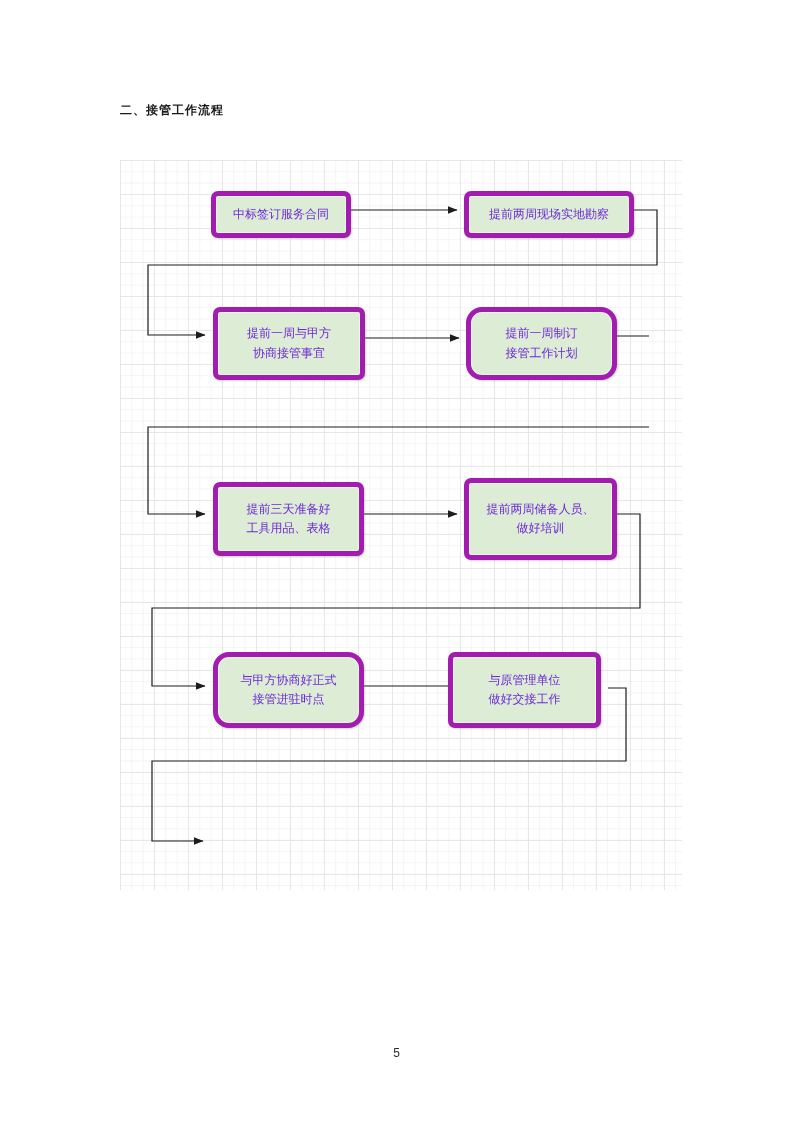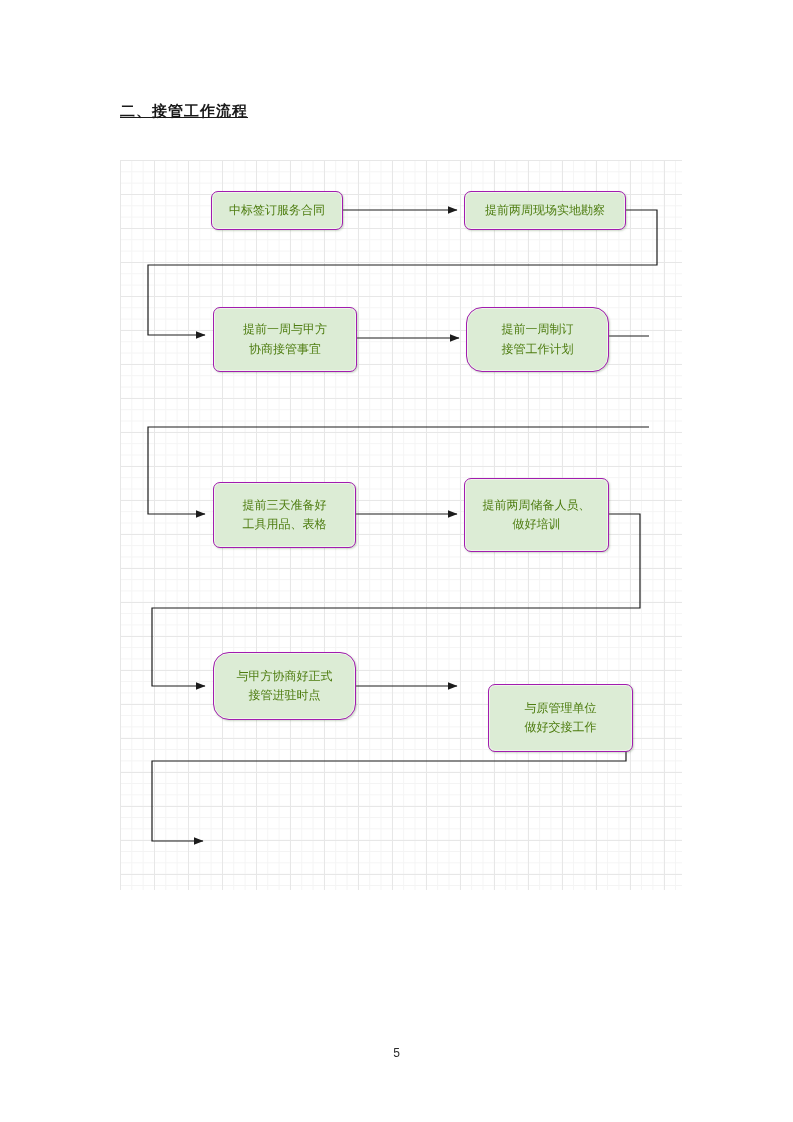--- a/index.html
+++ b/index.html
@@ -3,39 +3,39 @@
 <meta charset="utf-8">
 <style>
   html,body{margin:0;padding:0;background:#ffffff;}
   body{
     width:793px;height:1122px;position:relative;overflow:hidden;
     font-family:"Liberation Sans","DejaVu Sans",sans-serif;
   }
   .page{position:absolute;inset:0;background:#ffffff;}
   .doc-title{
     position:absolute;left:120px;top:102px;margin:0;
-    font-size:15px;font-weight:bold;color:#1a1a1a;letter-spacing:1px;text-decoration:underline;
+    font-size:12px;font-weight:bold;color:#1a1a1a;letter-spacing:1px;
   }
   .grid{
     position:absolute;left:120px;top:160px;width:562px;height:730px;
     background-color:#ffffff;
     background-image:
       linear-gradient(to right,#e7e7e7 1px,transparent 1px),
       linear-gradient(to bottom,#e7e7e7 1px,transparent 1px),
       linear-gradient(to right,#f4f4f4 1px,transparent 1px),
       linear-gradient(to bottom,#f4f4f4 1px,transparent 1px);
     background-size:34px 34px,34px 34px,11.33px 11.33px,11.33px 11.33px;
   }
   .connectors{position:absolute;left:0;top:0;width:793px;height:1122px;pointer-events:none;}
   .node{
     position:absolute;display:flex;align-items:center;justify-content:center;
     text-align:center;white-space:pre-line;
-    background:#dcecd5;border:1px solid #a21caf;border-radius:7px;
+    background:#dcecd5;border:5px solid #a21caf;border-radius:7px;
     box-shadow:1px 1px 2px rgba(110,140,100,0.35), inset 0 0 0 1px rgba(255,255,255,0.5);
-    font-size:12px;line-height:1.6;color:#4d7c0f;
+    font-size:12px;line-height:1.6;color:#6d28d9;
   }
   .page-number{
     position:absolute;left:0;right:0;top:1046px;text-align:center;
     font-size:12px;color:#2b2b2b;
   }
 </style>
 </head>
 <body>
 
 <div class="page">
@@ -75,19 +75,19 @@
 
   <div class="node" style="left:213px;top:482px;width:141px;height:64px;">提前三天准备好
 工具用品、表格</div>
 
   <div class="node" style="left:464px;top:478px;width:143px;height:72px;text-align:center;">提前两周储备人员、
 做好培训</div>
 
   <div class="node" style="left:213px;top:652px;width:141px;height:66px;border-radius:16px;">与甲方协商好正式
 接管进驻时点</div>
 
-  <div class="node" style="left:488px;top:652px;width:143px;height:66px;margin-top:32px;">与原管理单位
+  <div class="node" style="left:448px;top:652px;width:143px;height:66px;">与原管理单位
 做好交接工作</div>
 
 
   <div class="page-number">5</div>
 
 </div>
 
 </body></html>

